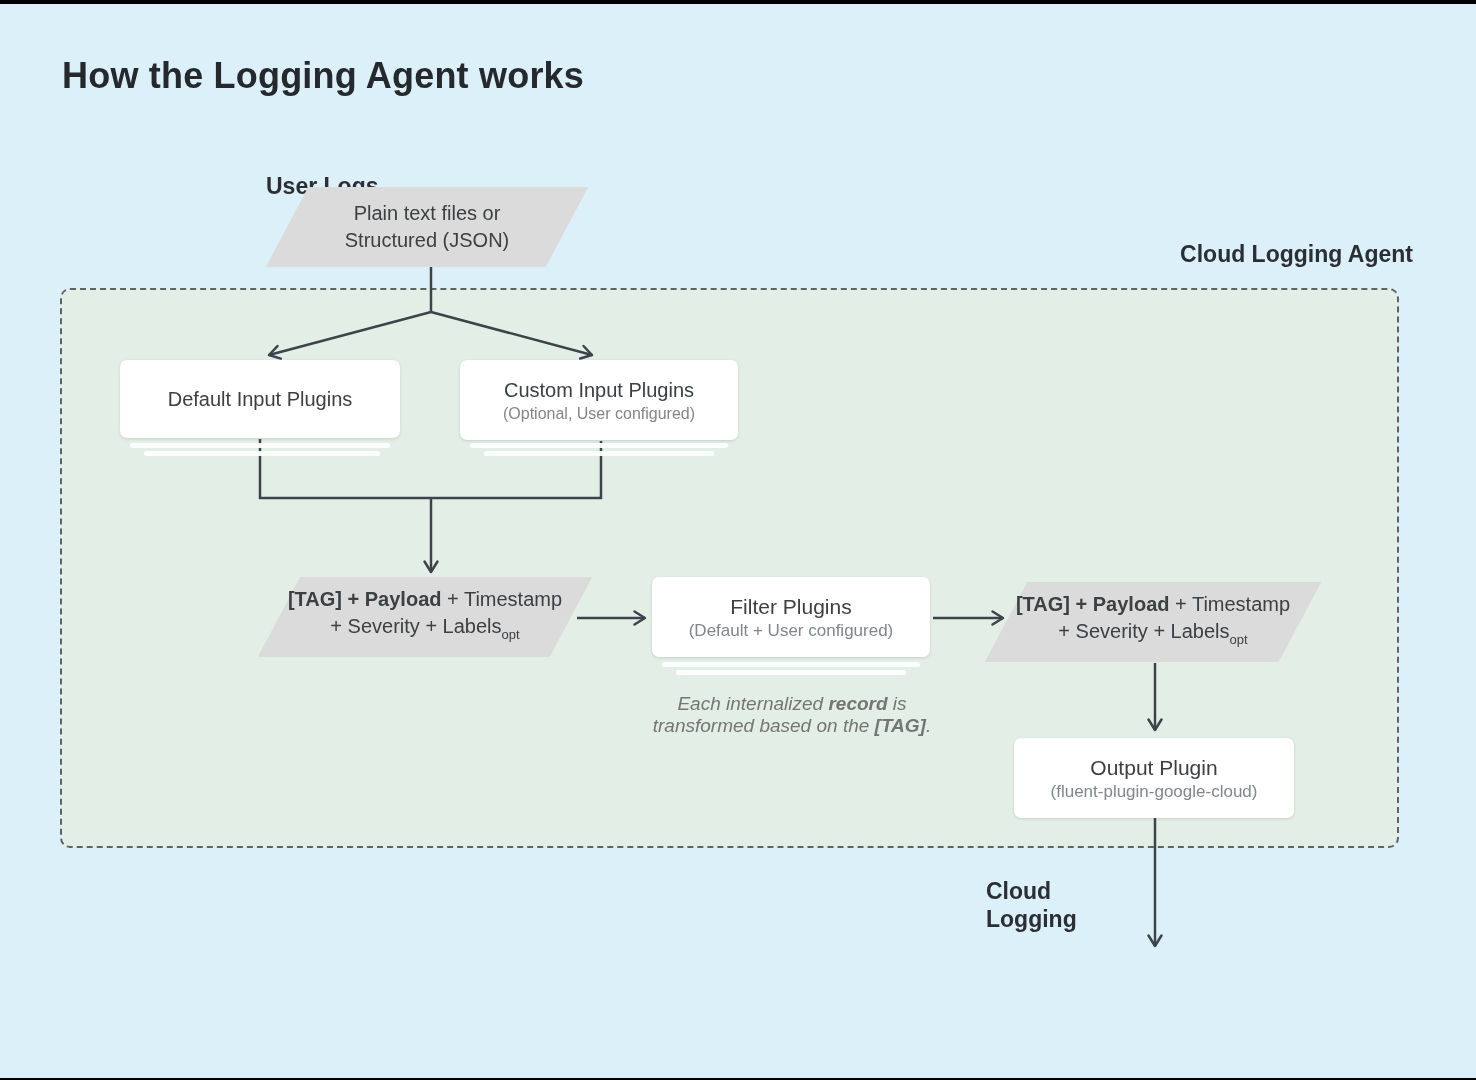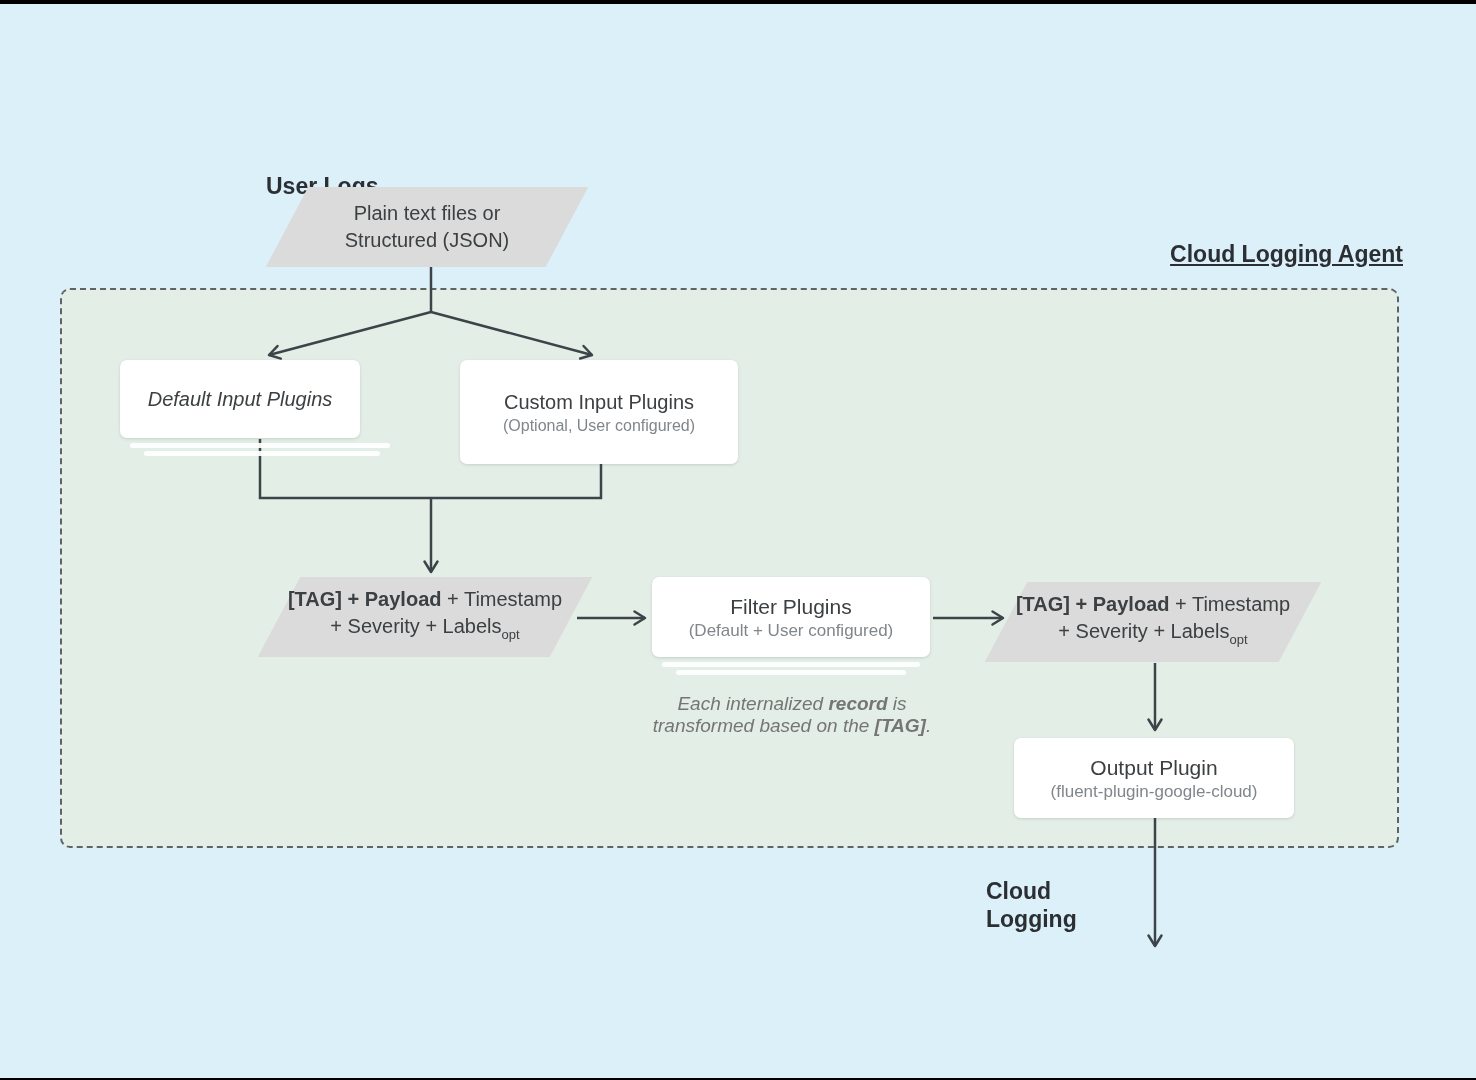--- a/index.html
+++ b/index.html
@@ -18,21 +18,21 @@
   .diagram-title{
     position:absolute;left:62px;top:55px;
     font-size:36px;font-weight:bold;color:#25282c;letter-spacing:.2px;
   }
 
   .zone-label{
     position:absolute;font-size:23px;font-weight:bold;color:#2b2e33;
     white-space:pre-line;line-height:28px;
   }
   #label-user-logs{left:266px;top:144px;margin-top:28px;}
-  #label-agent{top:240px;right:73px;text-decoration:underline;}
+  #label-agent{top:240px;right:63px;}
   #label-log-records-left{left:258px;top:529px;}
   #label-log-records-right{left:986px;top:533px;}
   #label-cloud-logging{left:986px;top:877px;}
 
   .agent-boundary{
     position:absolute;left:60px;top:288px;width:1339px;height:560px;
     background:#e3efe6;
     border:2px dashed #5f6368;border-radius:10px;
     box-sizing:border-box;
   }
@@ -40,22 +40,22 @@
   #connectors{position:absolute;left:0;top:0;z-index:2;}
 
   .node-box{
     position:absolute;background:#fff;border-radius:7px;z-index:3;
     box-shadow:0 1px 3px rgba(60,64,67,.18);
     display:flex;flex-direction:column;align-items:center;justify-content:center;
     text-align:center;
   }
   .node-box .box-title{font-size:20px;color:#3c4043;line-height:26px;}
   .node-box .box-subtitle{font-size:16px;color:#80868b;line-height:21px;}
-  #box-default-input{left:120px;top:360px;width:240px;height:78px;font-style:italic;}
-  #box-custom-input{left:460px;top:360px;width:278px;height:104px;}
+  #box-default-input{left:120px;top:360px;width:280px;height:78px;}
+  #box-custom-input{left:460px;top:360px;width:278px;height:80px;}
   #box-filter{left:652px;top:577px;width:278px;height:80px;}
   #box-filter .box-title{font-size:21px;}
   #box-filter .box-subtitle{font-size:17px;}
   #box-output{left:1014px;top:738px;width:280px;height:80px;}
   #box-output .box-title{font-size:21px;}
   #box-output .box-subtitle{font-size:17px;}
 
   .paper-bar{position:absolute;background:rgba(255,255,255,.93);height:5px;border-radius:3px;z-index:3;}
 
   .para{position:absolute;z-index:3;}
@@ -86,20 +86,21 @@
   .note-bold{font-weight:bold;}
 </style>
 </head>
 <body>
 
 <div id="stage">
 
   <div class="edge-bar" id="edge-top"></div>
   <div class="edge-bar" id="edge-bottom"></div>
 
+  <div class="diagram-title">How the Logging Agent works</div>
 
   <div class="zone-label" id="label-user-logs">User Logs</div>
   <div class="zone-label" id="label-agent">Cloud Logging Agent</div>
   <div class="zone-label" id="label-log-records-left">Log Records</div>
   <div class="zone-label" id="label-log-records-right">Log Records</div>
   <div class="zone-label" id="label-cloud-logging">Cloud
 Logging</div>
 
   <div class="agent-boundary"></div>
 

